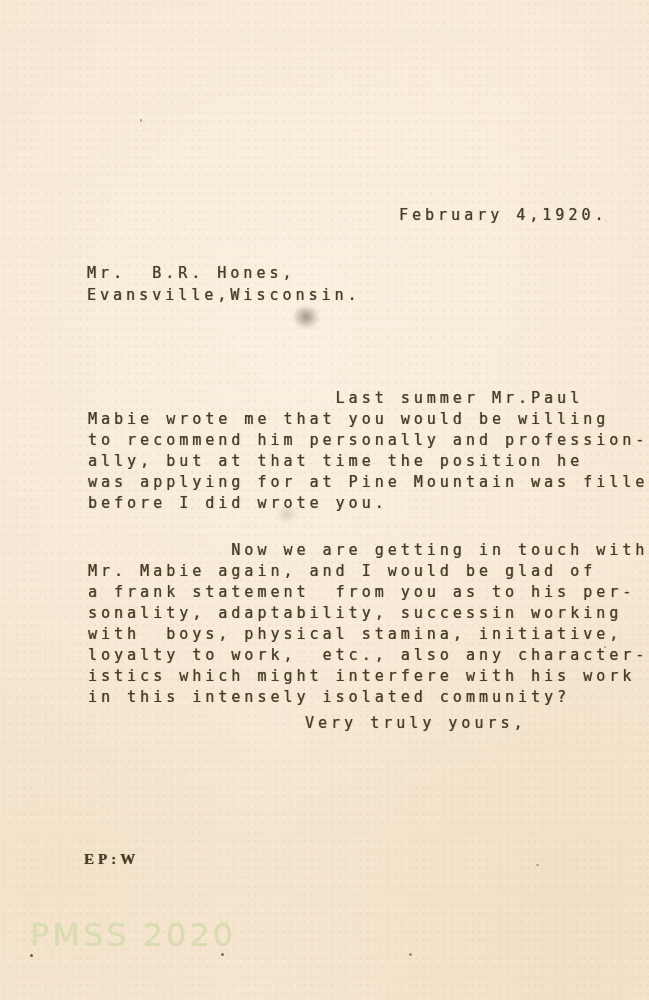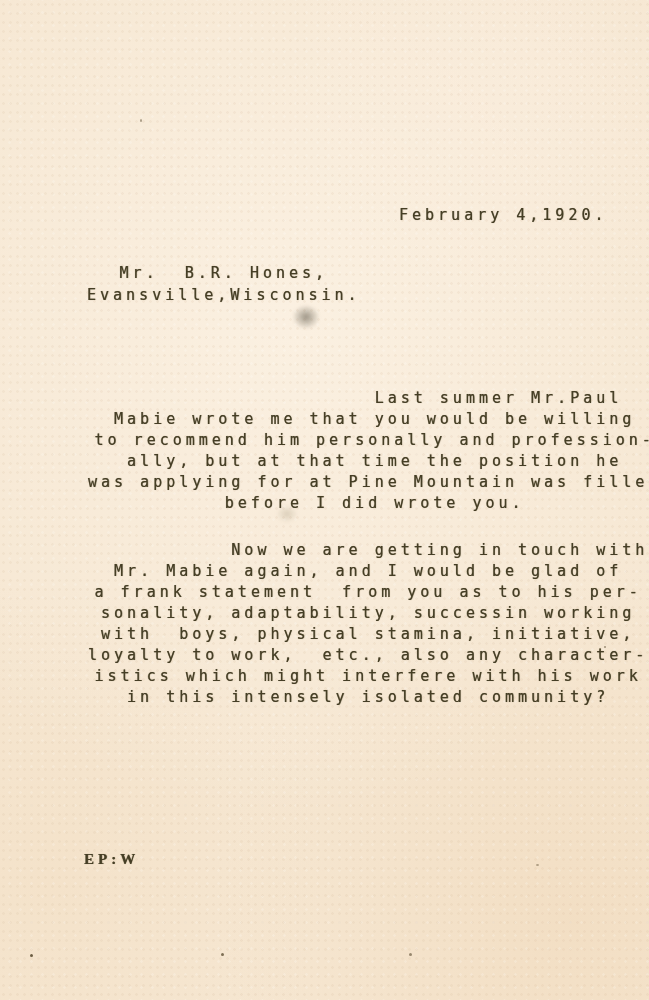--- a/index.html
+++ b/index.html
@@ -31,21 +31,20 @@
     pointer-events: none;
   }
   .type {
     position: absolute;
     white-space: pre;
     font-size: 15px;
     line-height: 21px;
     letter-spacing: 4px;
     color: #453e25;
     text-shadow: 0.4px 0.4px 0.7px rgba(63,55,28,0.55), -0.3px 0 0.4px rgba(63,55,28,0.30);
-    text-align: center;
   }
   .date       { left: 399px; top: 205px; }
   .address    { left: 87px;  top: 262px; line-height: 22px; }
   .salutation { left: 88px;  top: 344px; }
   .para1      { left: 88px;  top: 388px; }
   .para2      { left: 88px;  top: 540px; }
   .closing    { left: 305px; top: 713px; }
   .initials   { left: 84px;  top: 849px; font-weight: bold; font-family: Liberation Serif, serif; }
   .watermark {
     position: absolute;
@@ -83,20 +82,21 @@
   .sp4 { left: 140px; top: 119px; width: 2px; height: 3px; opacity: 0.45; }
   .sp5 { left: 536px; top: 864px; width: 3px; height: 2px; opacity: 0.4; }
   .sp6 { left: 604px; top: 646px; width: 2px; height: 2px; opacity: 0.5; }
 </style>
 </head>
 <body>
 
 <div class="page">
   <div class="grain"></div>
 
+  <div class="watermark">PMSS 2020</div>
 
   <div class="type date">February 4,1920.</div>
 
   <div class="type address">Mr.  B.R. Hones,
 Evansville,Wisconsin.</div>
 
 
   <div class="type para1">                   Last summer Mr.Paul
 Mabie wrote me that you would be willing
 to recommend him personally and profession-
@@ -106,20 +106,21 @@
 
   <div class="type para2">           Now we are getting in touch with
 Mr. Mabie again, and I would be glad of
 a frank statement  from you as to his per-
 sonality, adaptability, successin working
 with  boys, physical stamina, initiative,
 loyalty to work,  etc., also any character-
 istics which might interfere with his work
 in this intensely isolated community?</div>
 
+  <div class="type closing">Very truly yours,</div>
 
   <div class="type initials">EP:W</div>
 
   <div class="smudge smudge-wisconsin"></div>
   <div class="smudge smudge-wrote"></div>
   <div class="speck sp1"></div>
   <div class="speck sp2"></div>
   <div class="speck sp3"></div>
   <div class="speck sp4"></div>
   <div class="speck sp5"></div>

